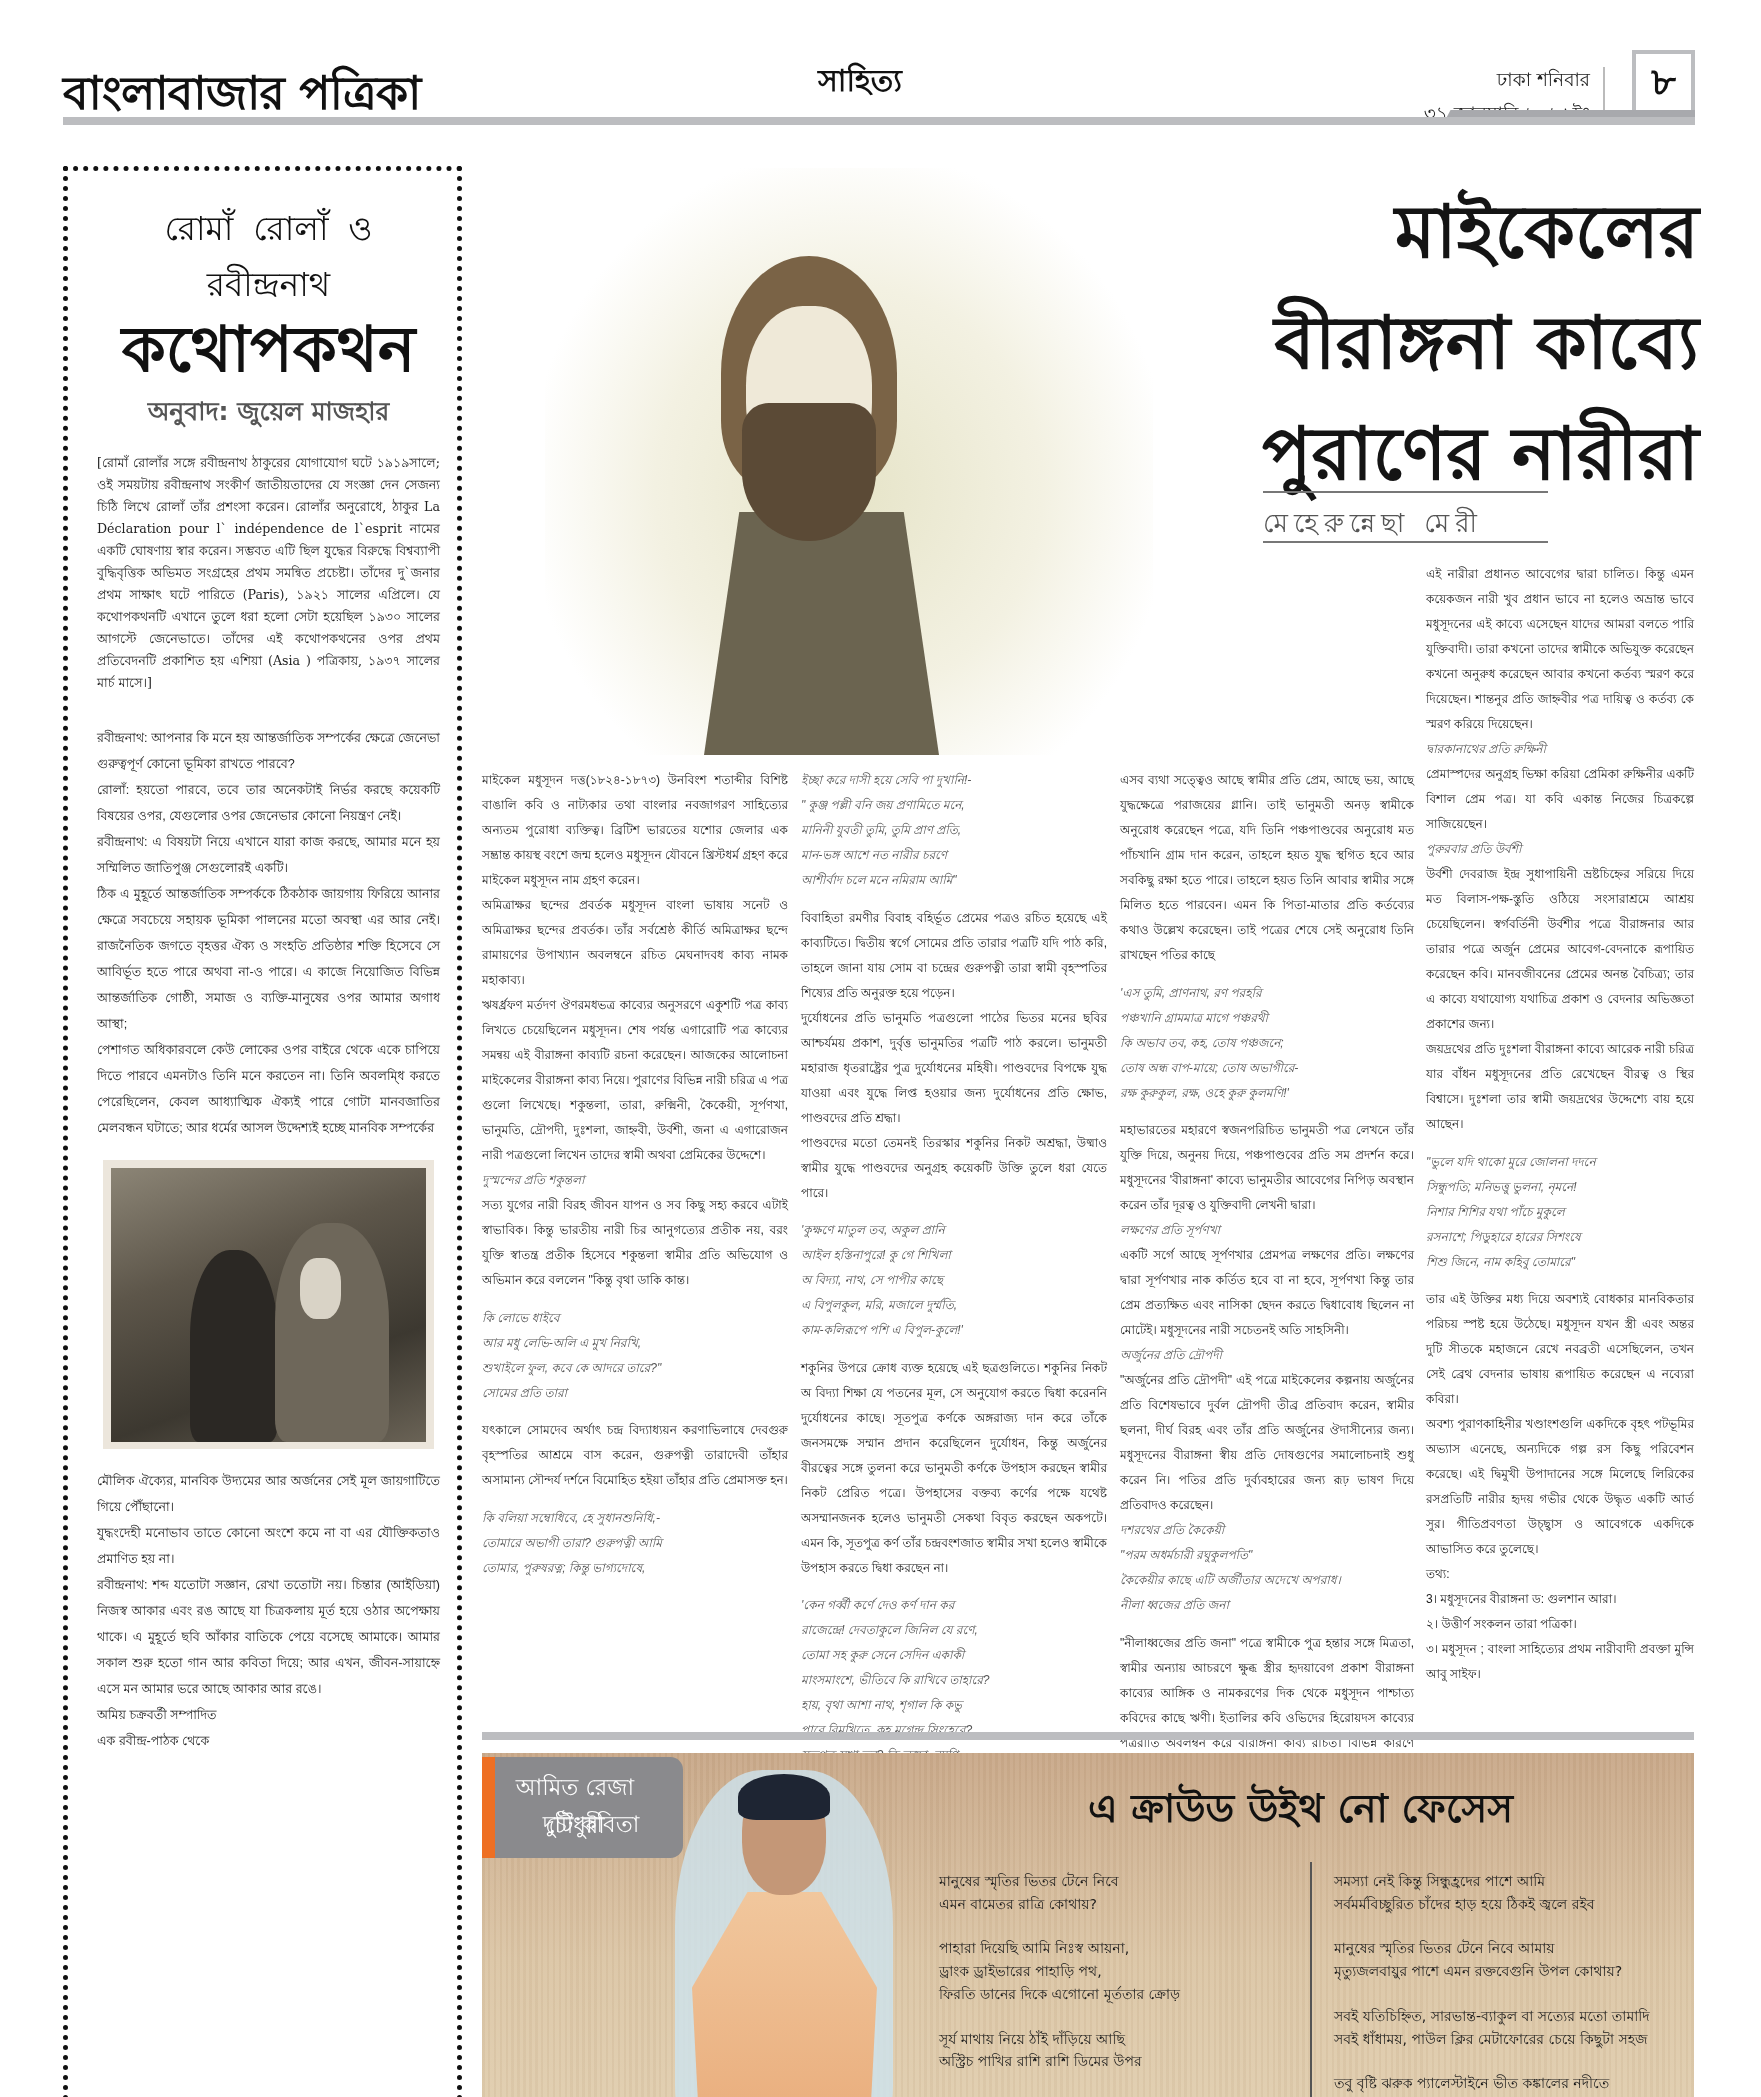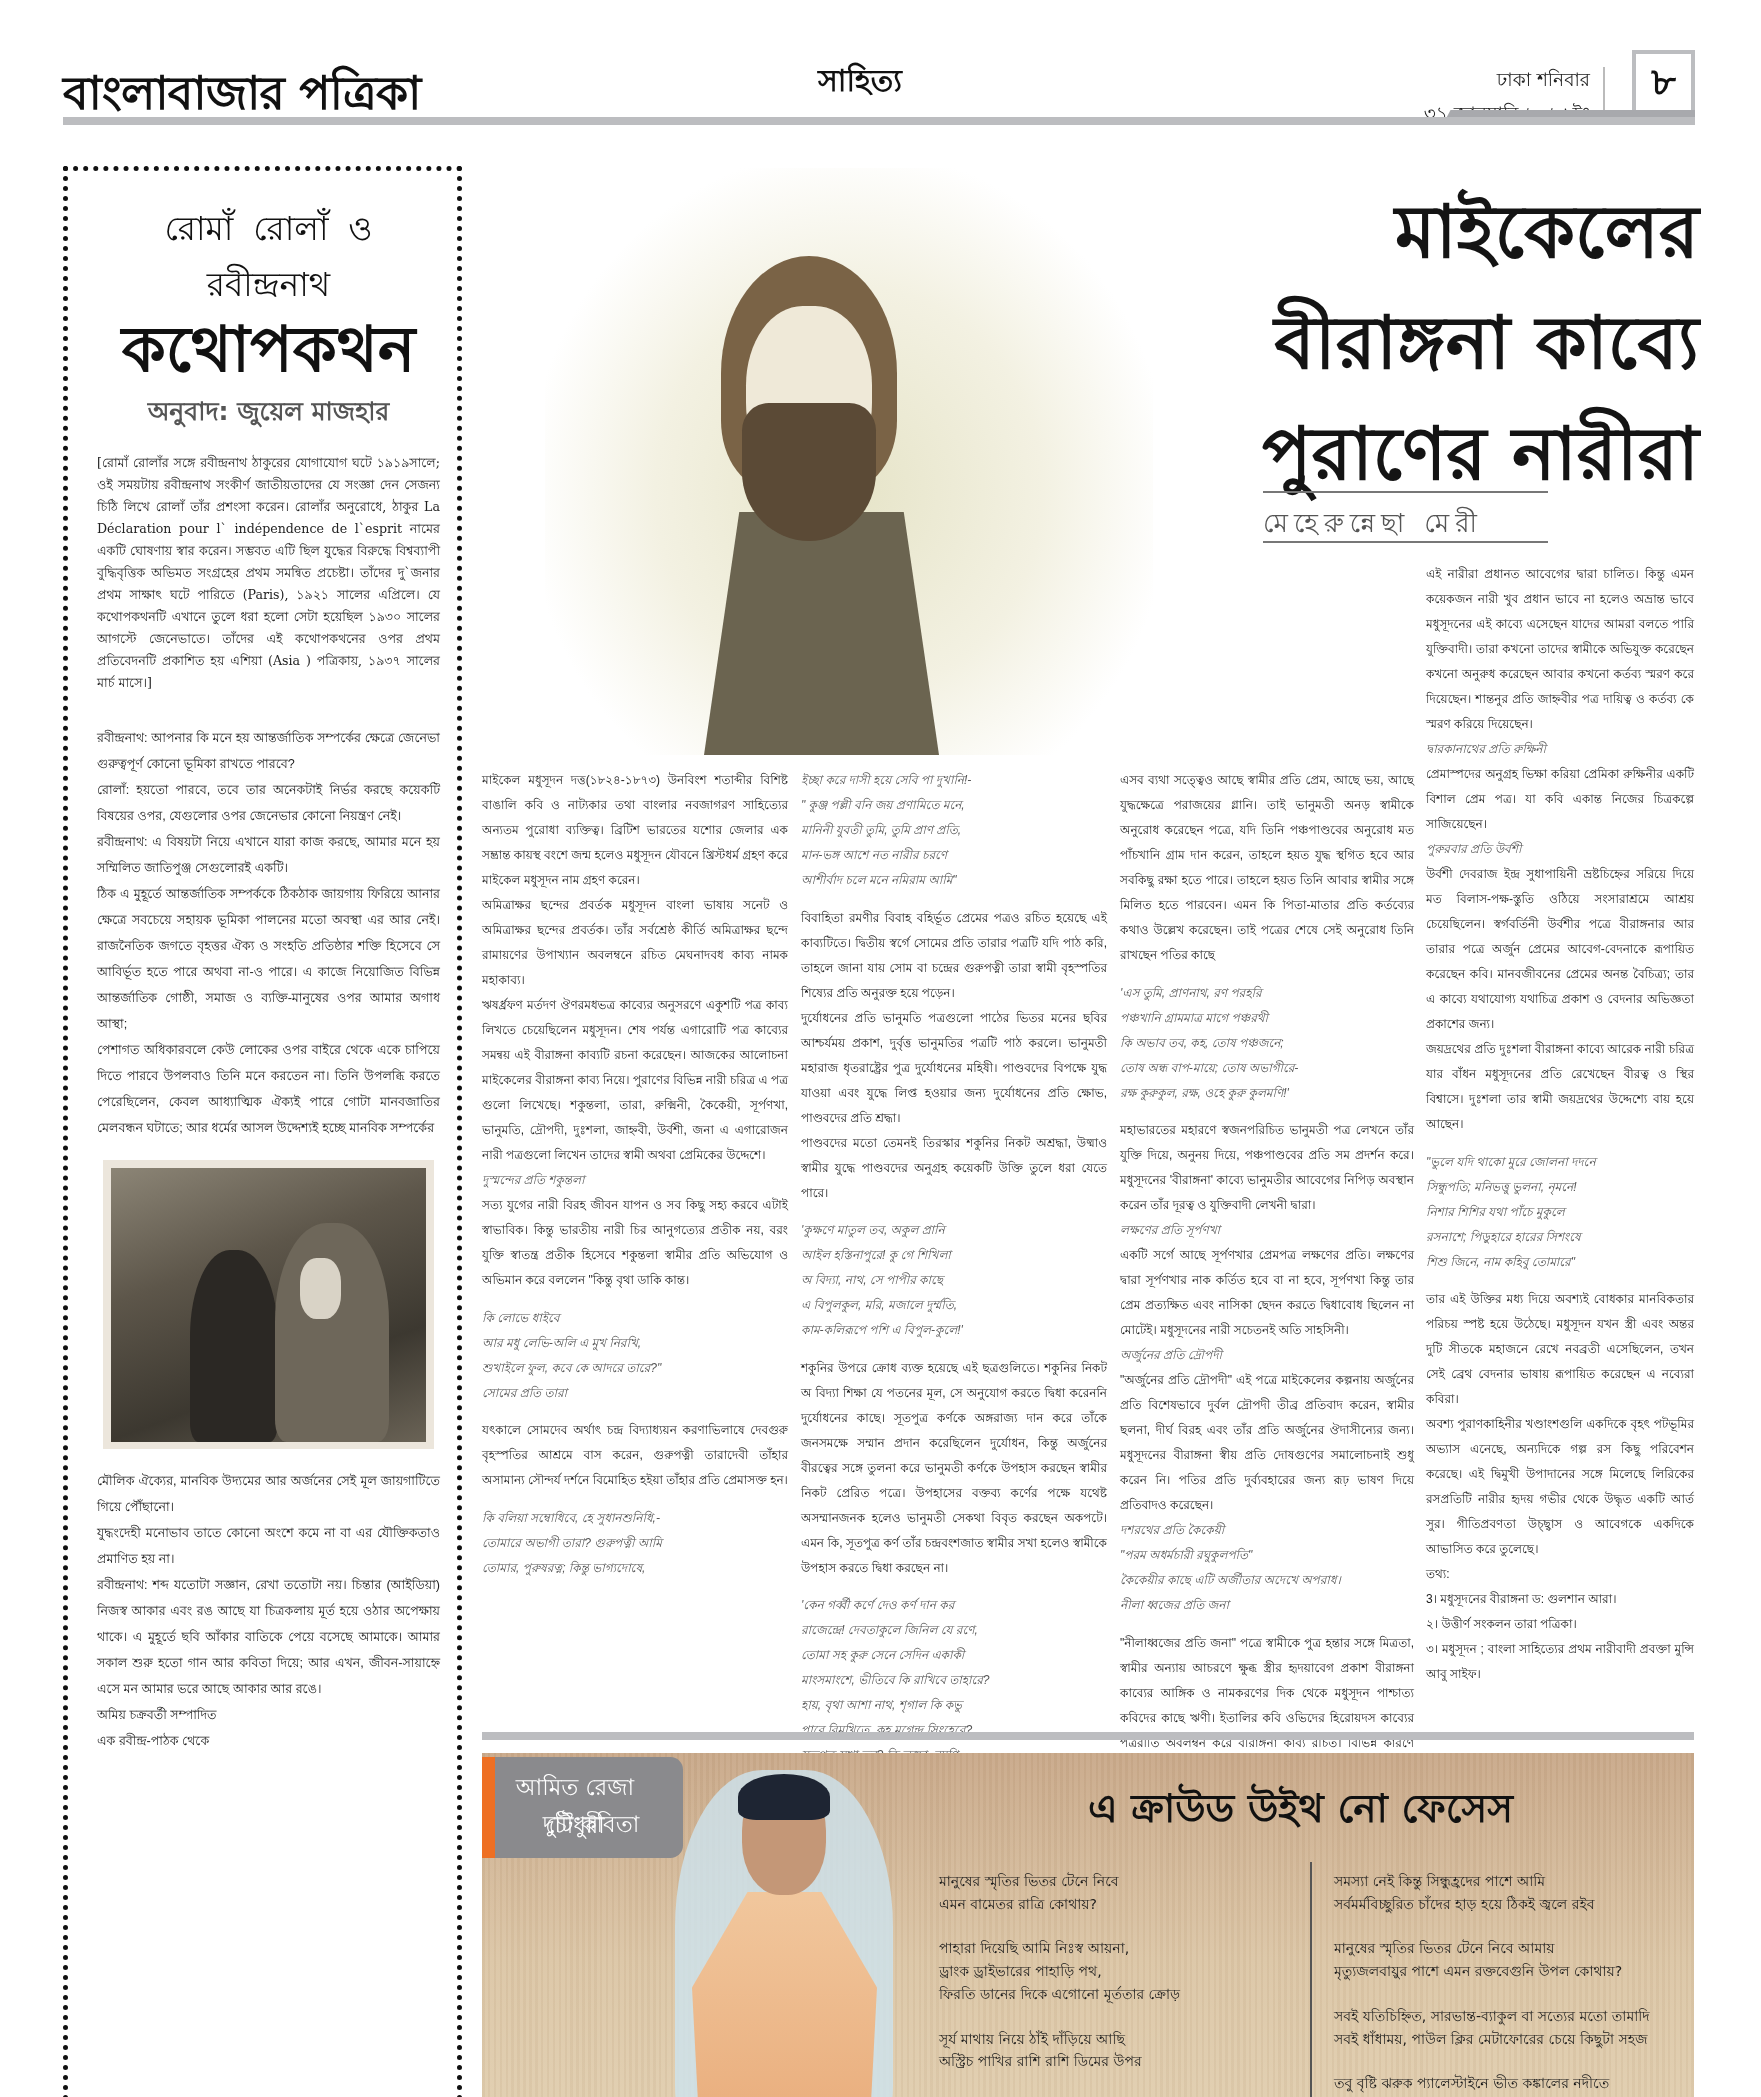--- a/index.html
+++ b/index.html
@@ -94,21 +94,21 @@
 <div class="conv-box">
   <div class="conv-title1">রোমাঁ রোলাঁ ও রবীন্দ্রনাথ</div>
   <div class="conv-title2">কথোপকথন</div>
   <div class="conv-byline">অনুবাদ: জুয়েল মাজহার</div>
   <div class="conv-intro">[রোমাঁ রোলাঁর সঙ্গে রবীন্দ্রনাথ ঠাকুরের যোগাযোগ ঘটে ১৯১৯সালে; ওই সময়টায় রবীন্দ্রনাথ সংকীর্ণ জাতীয়তাদের যে সংজ্ঞা দেন সেজন্য চিঠি লিখে রোলাঁ তাঁর প্রশংসা করেন। রোলাঁর অনুরোধে, ঠাকুর La Déclaration pour l` indépendence de l`esprit নামের একটি ঘোষণায় স্বার করেন। সম্ভবত এটি ছিল যুদ্ধের বিরুদ্ধে বিশ্বব্যাপী বুদ্ধিবৃত্তিক অভিমত সংগ্রহের প্রথম সমন্বিত প্রচেষ্টা। তাঁদের দু`জনার প্রথম সাক্ষাৎ ঘটে পারিতে (Paris), ১৯২১ সালের এপ্রিলে। যে কথোপকথনটি এখানে তুলে ধরা হলো সেটা হয়েছিল ১৯৩০ সালের আগস্টে জেনেভাতে। তাঁদের এই কথোপকথনের ওপর প্রথম প্রতিবেদনটি প্রকাশিত হয় এশিয়া (Asia ) পত্রিকায়, ১৯৩৭ সালের মার্চ মাসে।]</div>
   <div class="conv-body">
     <p>রবীন্দ্রনাথ: আপনার কি মনে হয় আন্তর্জাতিক সম্পর্কের ক্ষেত্রে জেনেভা গুরুত্বপূর্ণ কোনো ভূমিকা রাখতে পারবে?</p>
     <p>রোলাঁ: হয়তো পারবে, তবে তার অনেকটাই নির্ভর করছে কয়েকটি বিষয়ের ওপর, যেগুলোর ওপর জেনেভার কোনো নিয়ন্ত্রণ নেই।</p>
     <p>রবীন্দ্রনাথ: এ বিষয়টা নিয়ে এখানে যারা কাজ করছে, আমার মনে হয় সম্মিলিত জাতিপুঞ্জ সেগুলোরই একটি।</p>
     <p>ঠিক এ মুহূর্তে আন্তর্জাতিক সম্পর্ককে ঠিকঠাক জায়গায় ফিরিয়ে আনার ক্ষেত্রে সবচেয়ে সহায়ক ভূমিকা পালনের মতো অবস্থা এর আর নেই। রাজনৈতিক জগতে বৃহত্তর ঐক্য ও সংহতি প্রতিষ্ঠার শক্তি হিসেবে সে আবির্ভূত হতে পারে অথবা না-ও পারে। এ কাজে নিয়োজিত বিভিন্ন আন্তর্জাতিক গোষ্ঠী, সমাজ ও ব্যক্তি-মানুষের ওপর আমার অগাধ আস্থা;</p>
-    <p>পেশাগত অধিকারবলে কেউ লোকের ওপর বাইরে থেকে একে চাপিয়ে দিতে পারবে উপলবাও তিনি মনে করতেন না। তিনি উপলব্ধি করতে পেরেছিলেন, কেবল আধ্যাত্মিক ঐক্যই পারে গোটা মানবজাতির মেলবন্ধন ঘটাতে; আর ধর্মের আসল উদ্দেশ্যই হচ্ছে মানবিক সম্পর্কের</p>
+    <p>পেশাগত অধিকারবলে কেউ লোকের ওপর বাইরে থেকে একে চাপিয়ে দিতে পারবে এমনটাও তিনি মনে করতেন না। তিনি অবলম্ধি করতে পেরেছিলেন, কেবল আধ্যাত্মিক ঐক্যই পারে গোটা মানবজাতির মেলবন্ধন ঘটাতে; আর ধর্মের আসল উদ্দেশ্যই হচ্ছে মানবিক সম্পর্কের</p>
   </div>
   <div class="photo-frame">
     <div class="photo">
       <div class="fig1"></div>
       <div class="fig2"></div>
       <div class="beard"></div>
     </div>
   </div>
   <div class="conv-body" style="margin-top:0">
     <p>মৌলিক ঐক্যের, মানবিক উদ্যমের আর অর্জনের সেই মূল জায়গাটিতে গিয়ে পৌঁছানো।</p>

